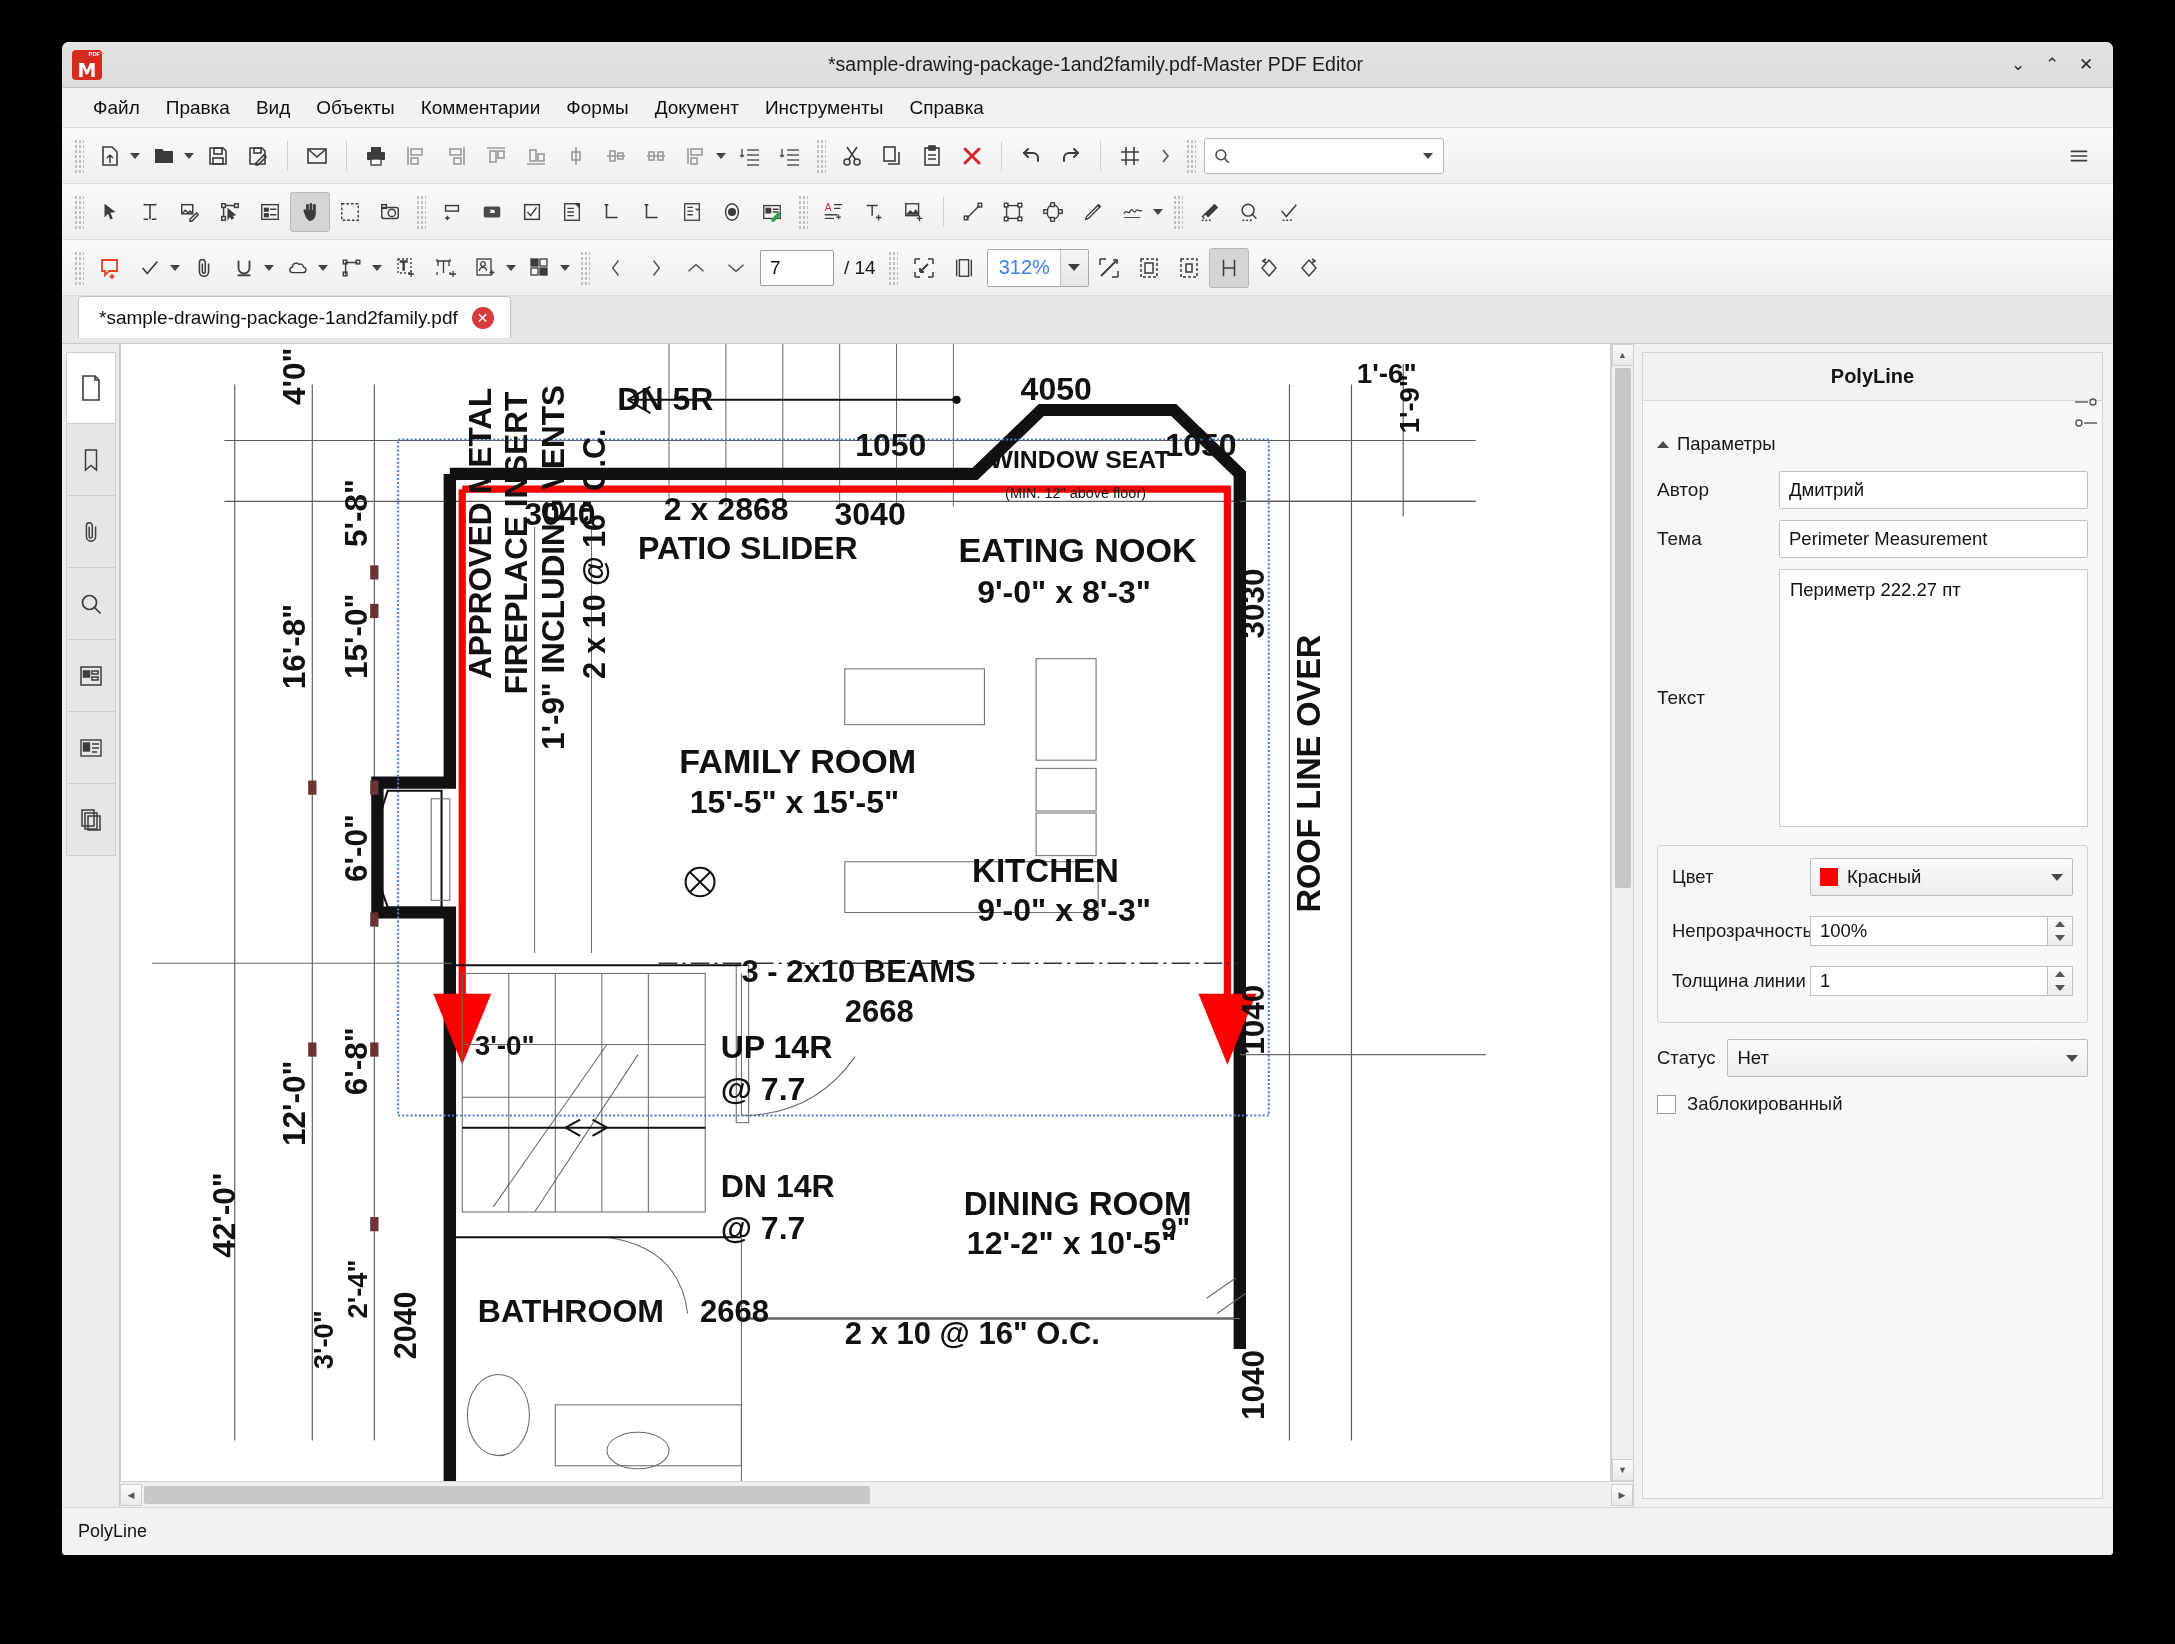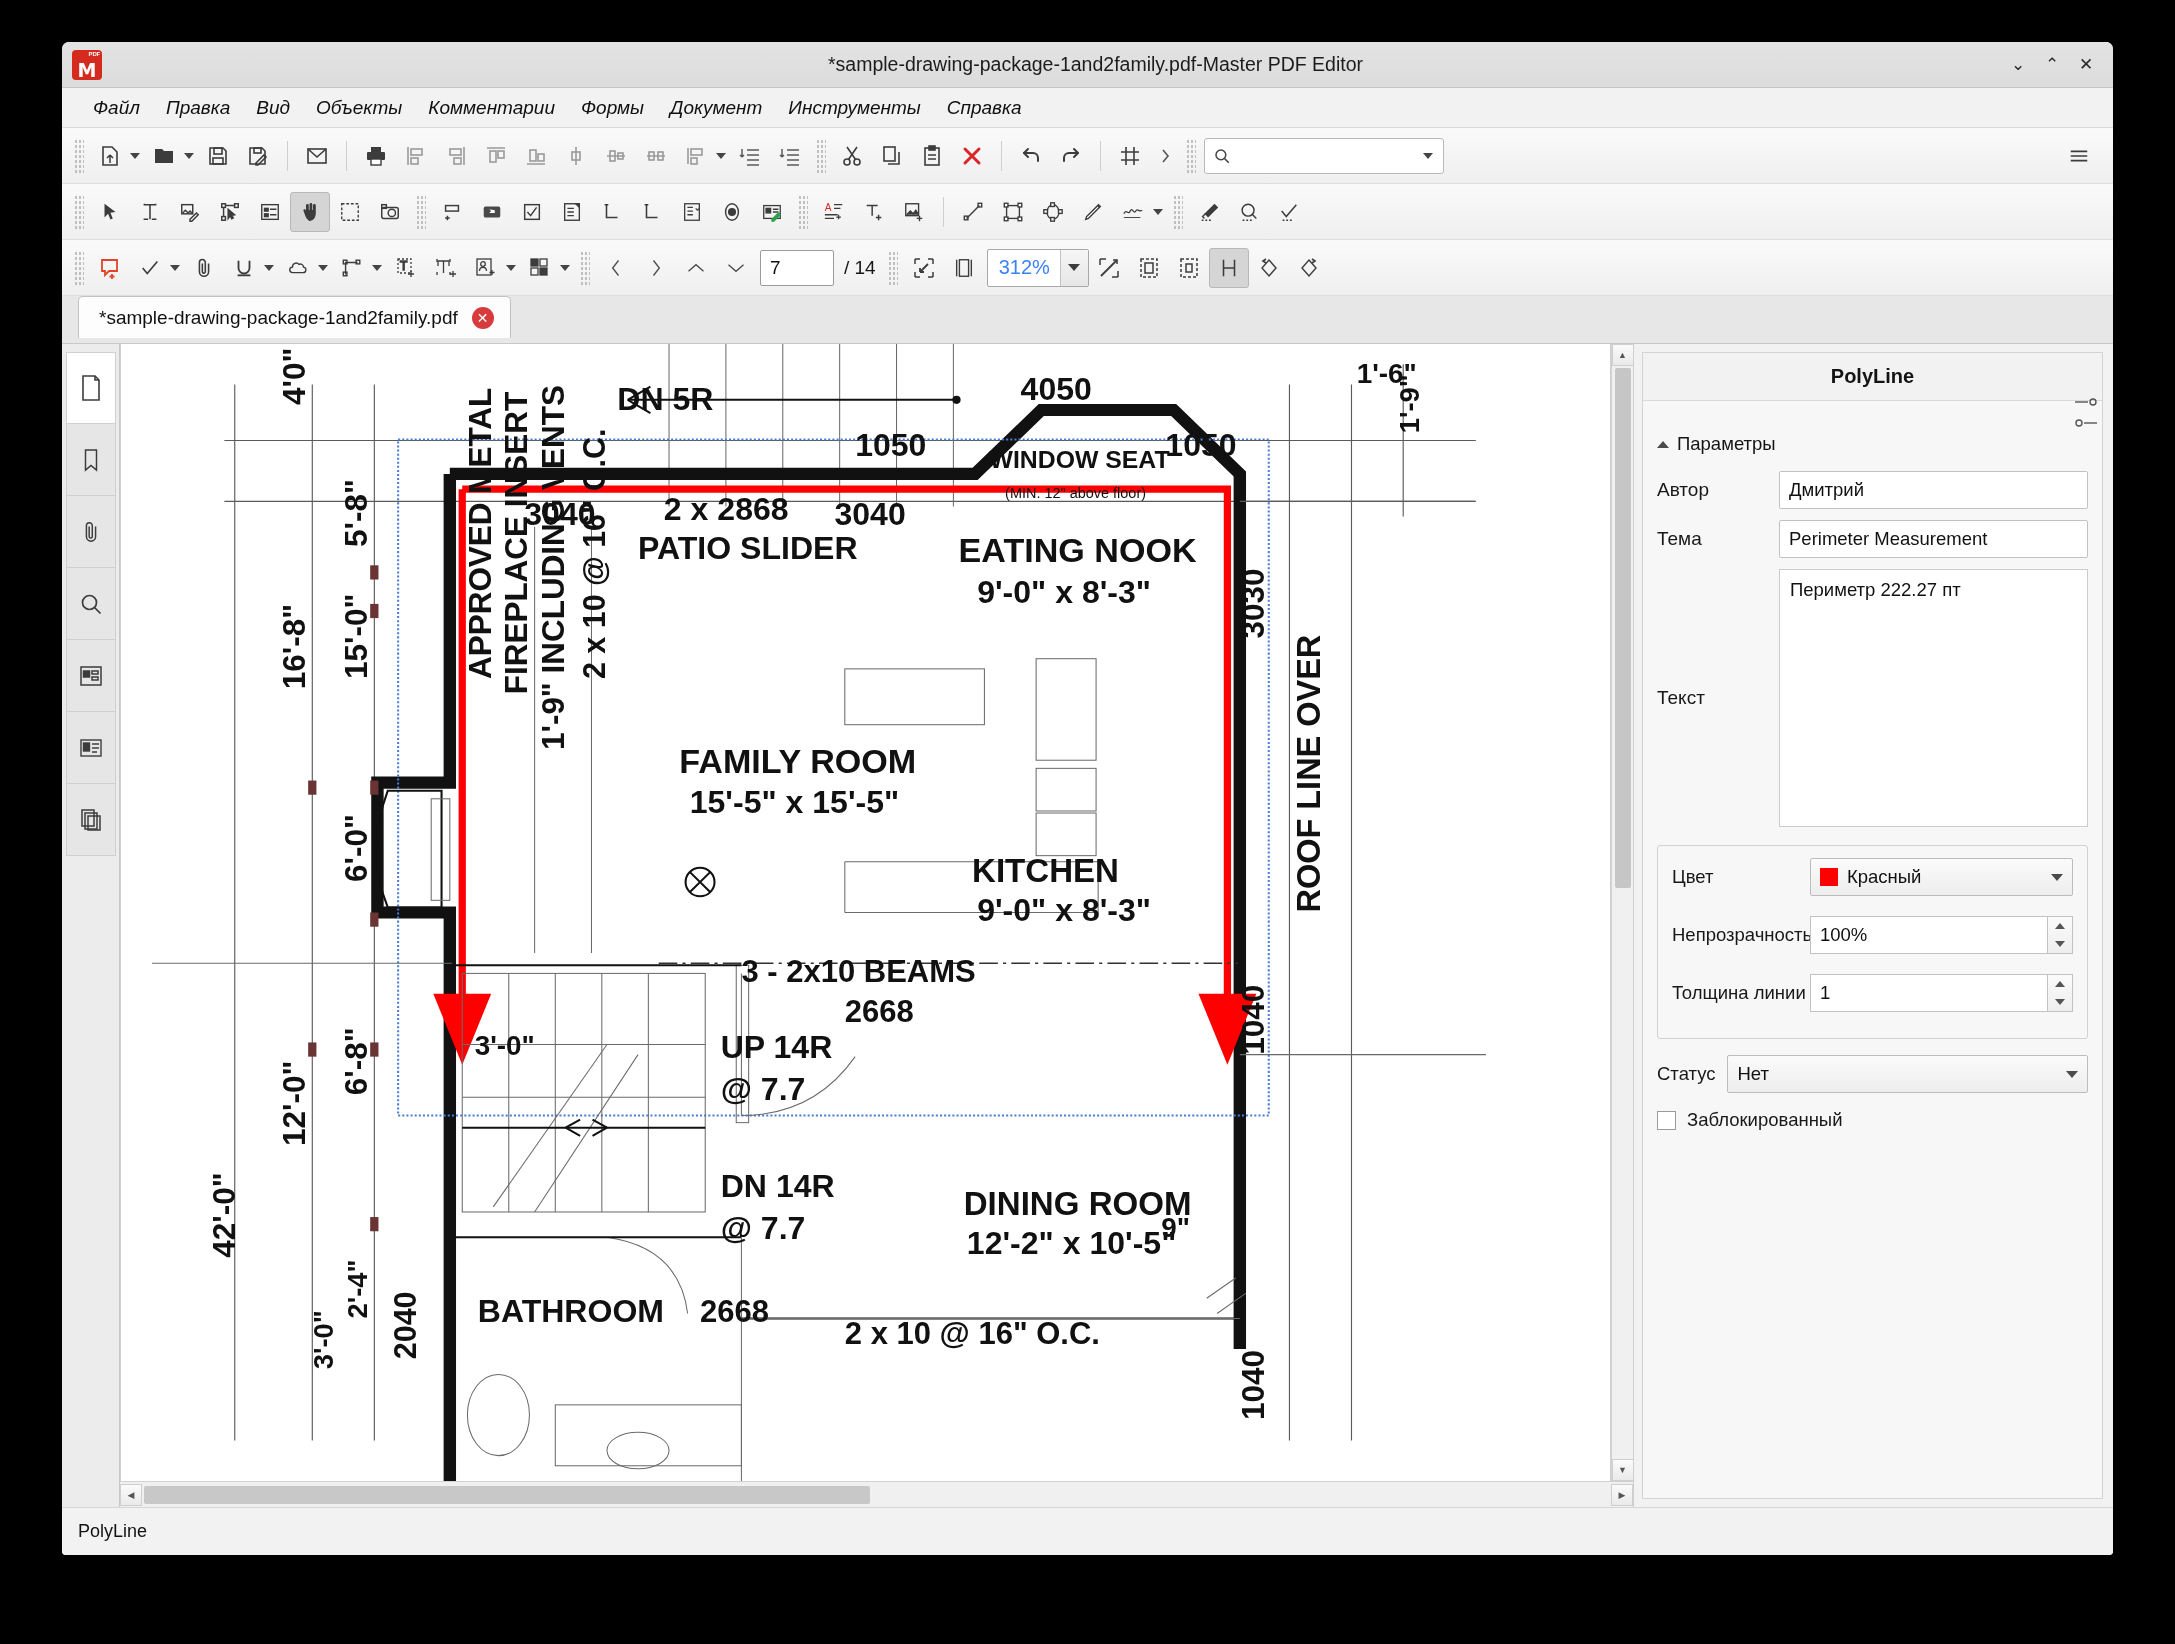--- a/index.html
+++ b/index.html
@@ -60,21 +60,20 @@
   .menubar {
     height: 40px; min-height: 40px;
     background: #f2f2f2;
     display: flex; align-items: center;
     padding-left: 18px;
     border-bottom: 1px solid #dadada;
   }
   .menuitem {
     padding: 4px 13px; font-size: 19px; color: #101010;
     border-radius: 3px;
-    font-style: italic;
   }
   
   .toolbar {
     min-height: 56px; height: 56px;
     background: linear-gradient(#fafafa,#efefef);
     border-bottom: 1px solid #dddddd;
     display: flex; align-items: center;
     padding-left: 6px; gap: 0;
   }
   .tgrip {
@@ -267,21 +266,21 @@
     display: flex; align-items: center; gap: 9px;
     padding: 4px 9px; font-size: 18.5px; color: #111;
   }
   .swatch { width: 18px; height: 18px; flex: none; }
   .fselect .dn {
     margin-left: auto; width: 0; height: 0;
     border-left: 6px solid transparent;
     border-right: 6px solid transparent;
     border-top: 7px solid #4b4b4b;
   }
-  .spinwrap { flex: 1; display: flex; height: 38px; }
+  .spinwrap { flex: 1; display: flex; height: 30px; }
   .spininput {
     flex: 1; background: #fff; border: 1px solid #c2c2c2;
     border-right: none; display: flex; align-items: center;
     padding: 0 9px; font-size: 18.5px; color: #111;
   }
   .spinbtns {
     width: 26px; display: flex; flex-direction: column;
     border: 1px solid #c2c2c2; background: linear-gradient(#fbfbfb,#eeeeee);
   }
   .spinb { flex: 1; display: flex; align-items: center; justify-content: center; }

